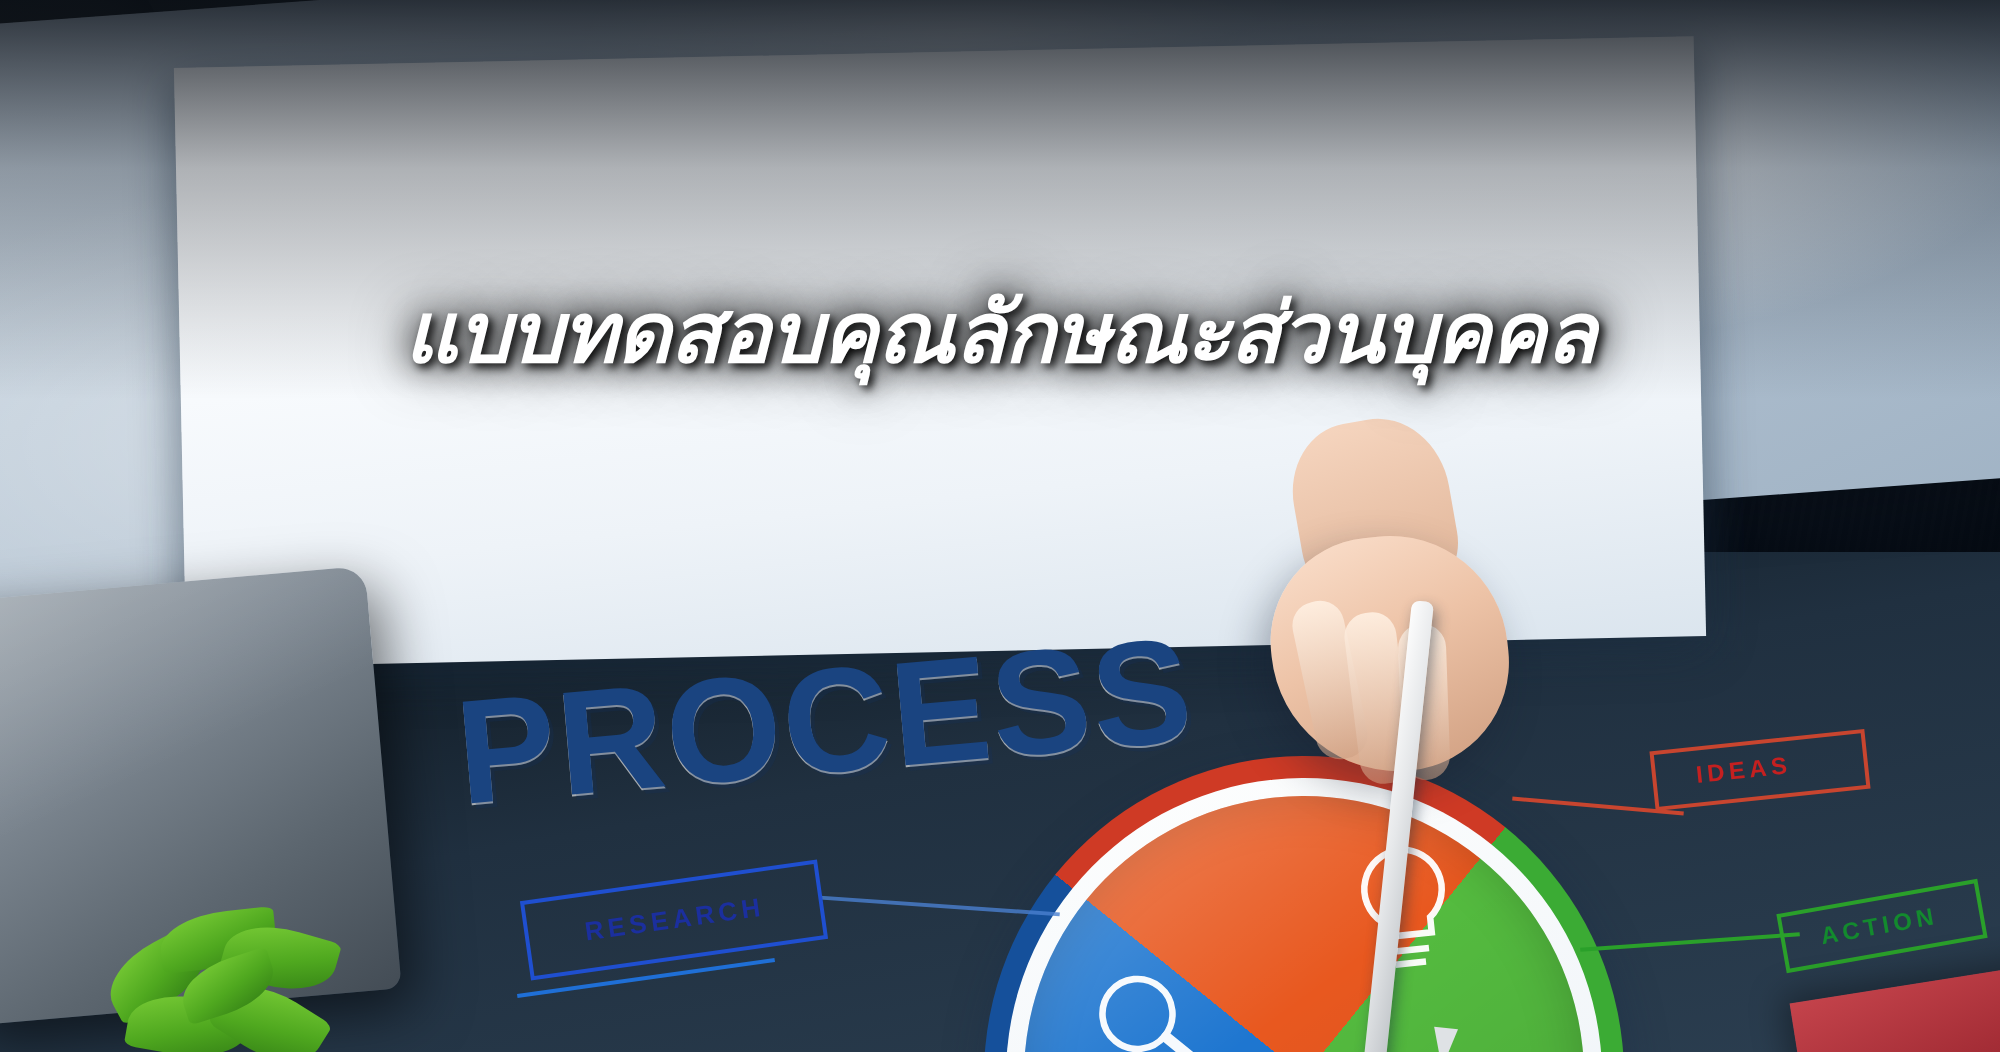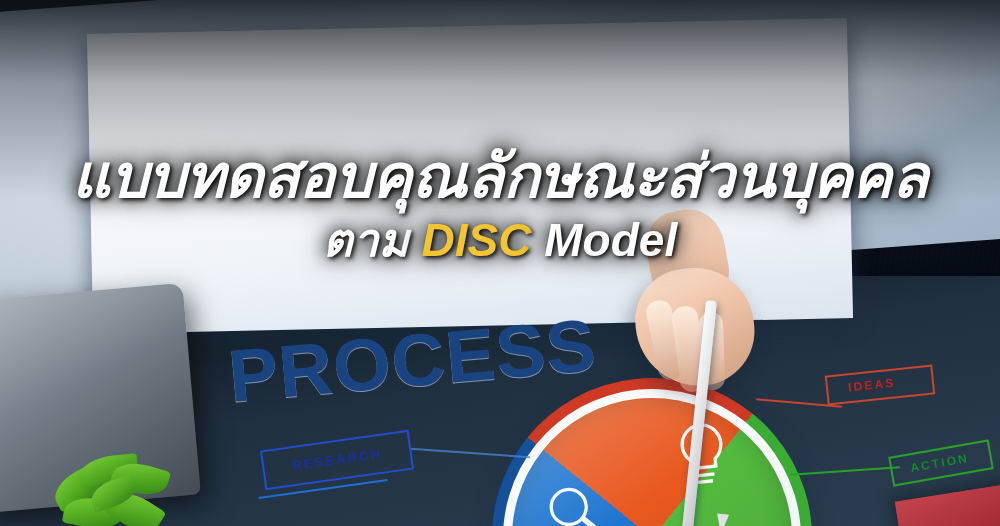--- a/index.html
+++ b/index.html
@@ -483,21 +483,21 @@
     font-weight: bold;
     font-style: italic;
     color: #ffffff;
     text-shadow:
       0 0 16px rgba(0,0,0,.95),
       0 0 30px rgba(0,0,0,.8),
       2px 2px 4px rgba(0,0,0,.9);
     white-space: nowrap;
     line-height: 1.02;
   }
-  .title-line1 { font-size: 60px; letter-spacing: -0.5px; }
+  .title-line1 { font-size: 42px; letter-spacing: -0.5px; }
   .title-line2 { font-size: 46px; margin-top: 10px; }
   .disc-word { color: #f2c531; }
 </style>
 </head>
 <body>
 
 <div class="banner">
 
   <div class="photo-top">
     <div class="couch"></div>
@@ -602,16 +602,15 @@
     <div class="leaf" style="left:62px; top:46px; width:54px; height:32px; transform:rotate(32deg);"></div>
     <div class="leaf" style="left:44px; top:30px; width:48px; height:26px; transform:rotate(-18deg);"></div>
   </div>
   <div class="book-pages"></div>
   <div class="book-red"></div>
 
   <div class="bottom-shade"></div>
 
   <div class="title-block">
     <div class="title-line1">แบบทดสอบคุณลักษณะส่วนบุคคล</div>
-    <div class="title-line2"><span>ตาม </span><span class="disc-word">DISC</span><span> Model</span></div>
   </div>
 
 </div>
 
 </body></html>

